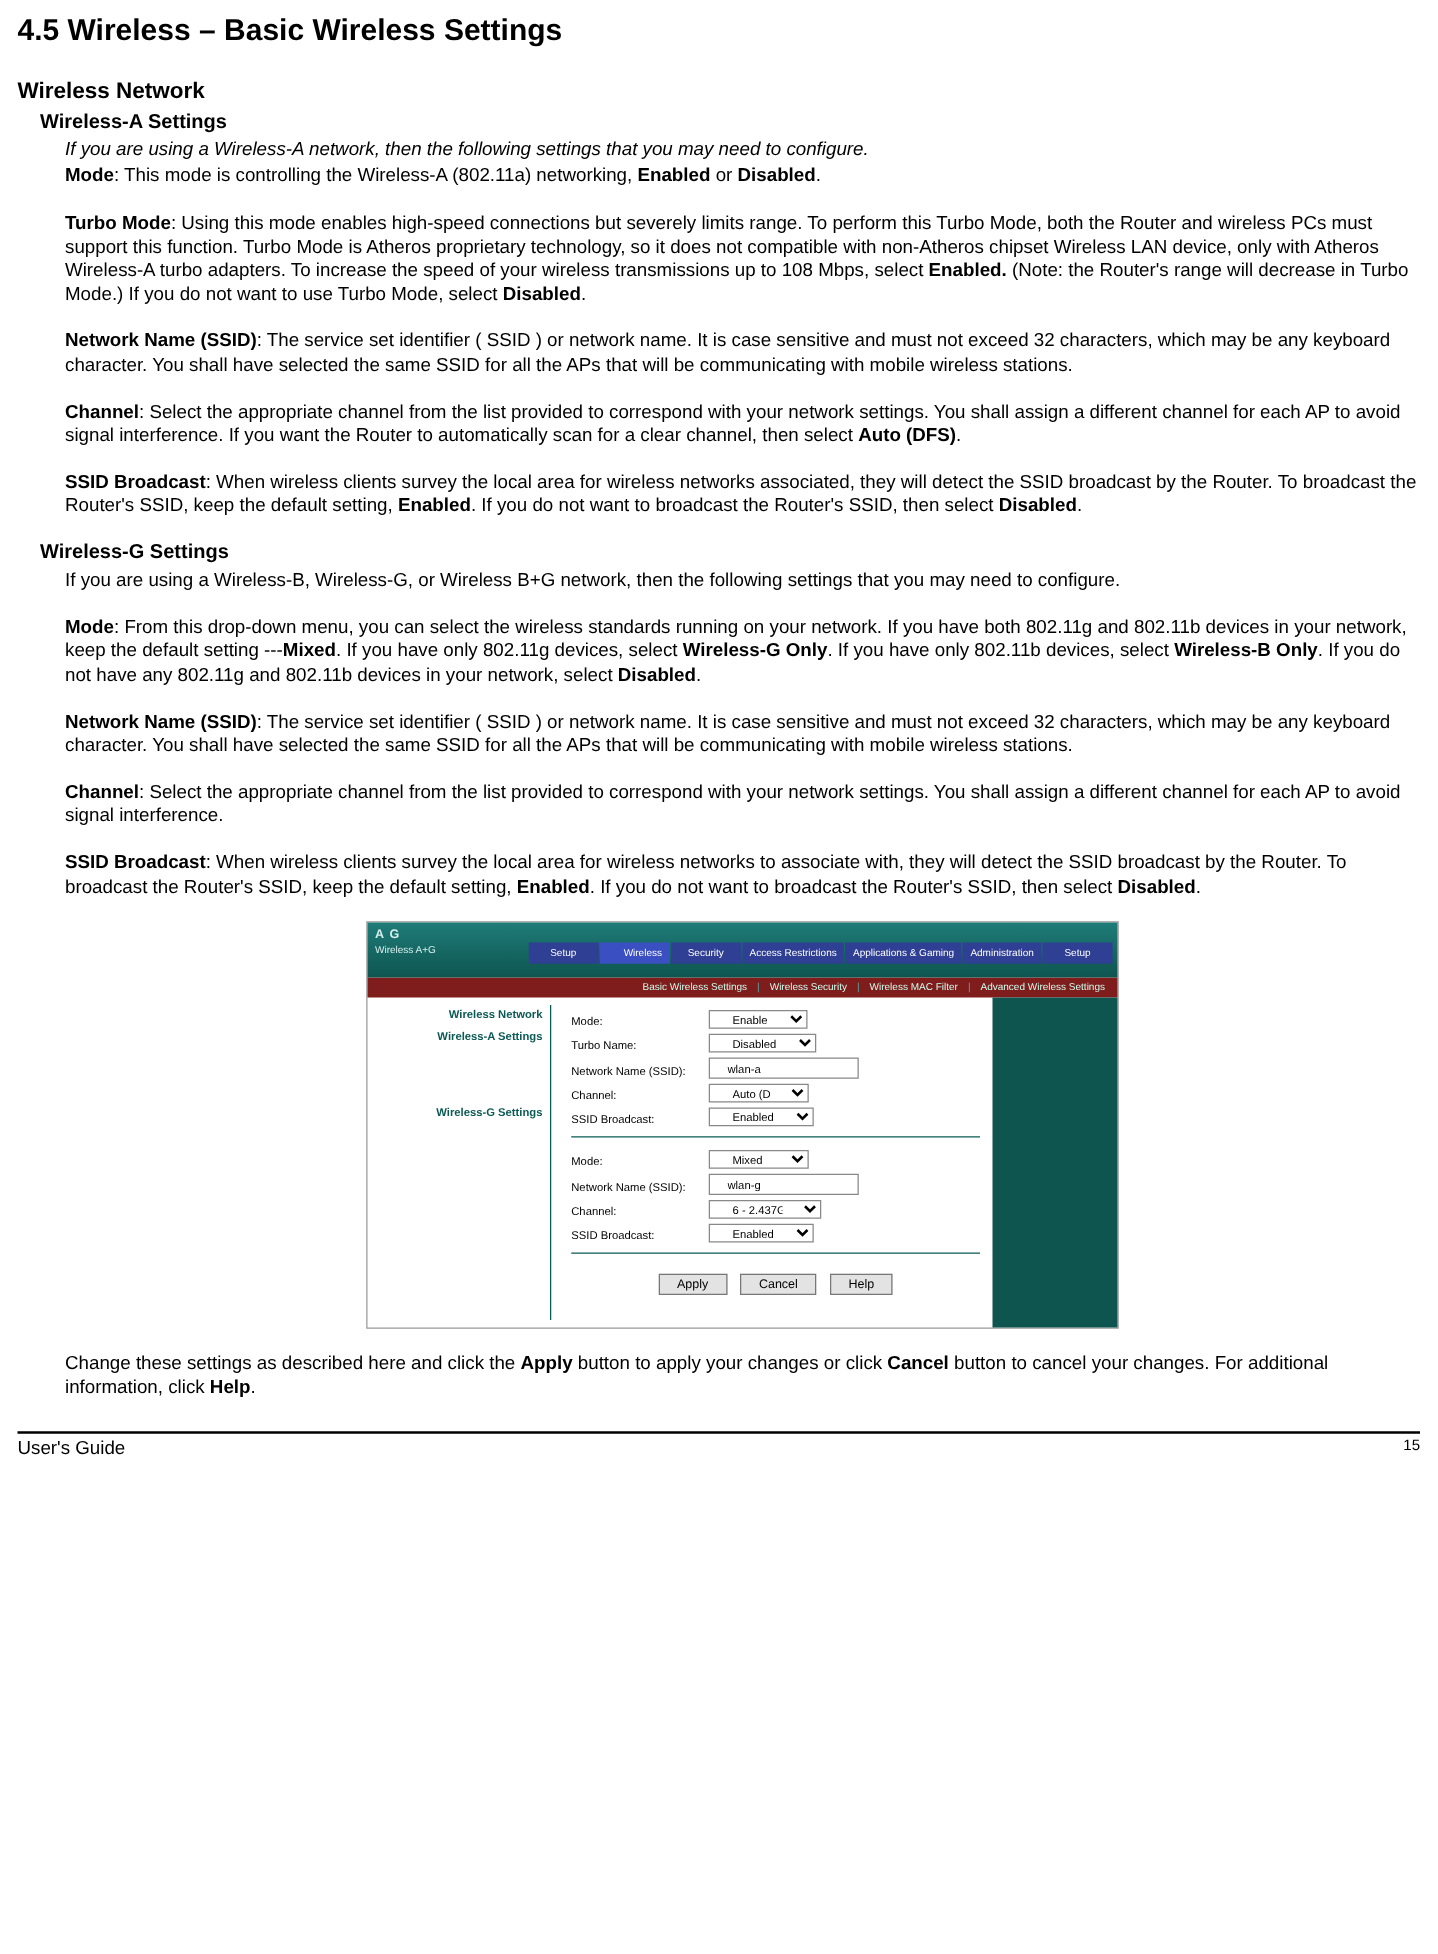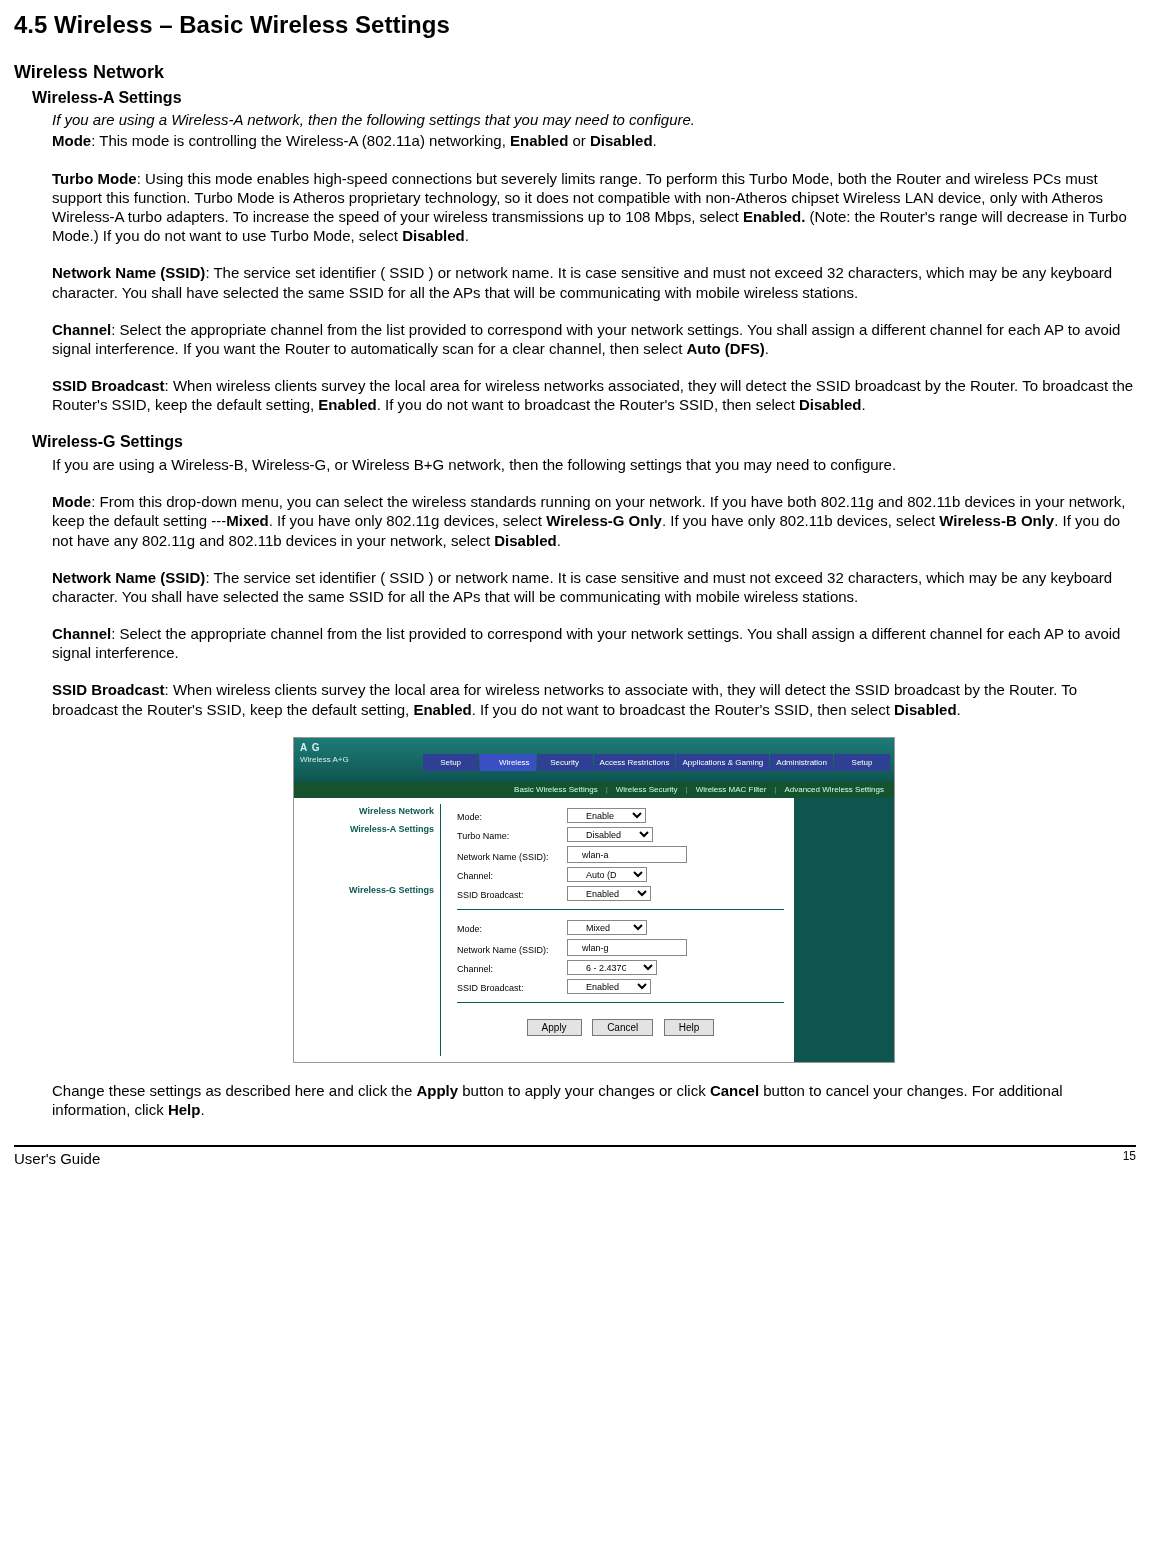--- a/index.html
+++ b/index.html
@@ -64,21 +64,21 @@
     background: #2f3f93;
     color: #fff;
     font-size: 8px;
     padding: 5px 6px 4px 6px;
     min-width: 44px;
     text-align: center;
     line-height: 1.05;
   }
   .ss-tab.active { background: #3a4fc2; text-align: right; }
   .ss-subtabs {
-    background: #14532d;
+    background: #7f1d1d;
     color: #cfe;
     font-size: 8px;
     padding: 3px 10px;
     display: flex;
     gap: 8px;
     justify-content: flex-end;
   }
   .ss-subtabs span { white-space: nowrap; }
   .ss-subtabs .sep { color:#5aa; }
   .ss-body { display: flex; }

